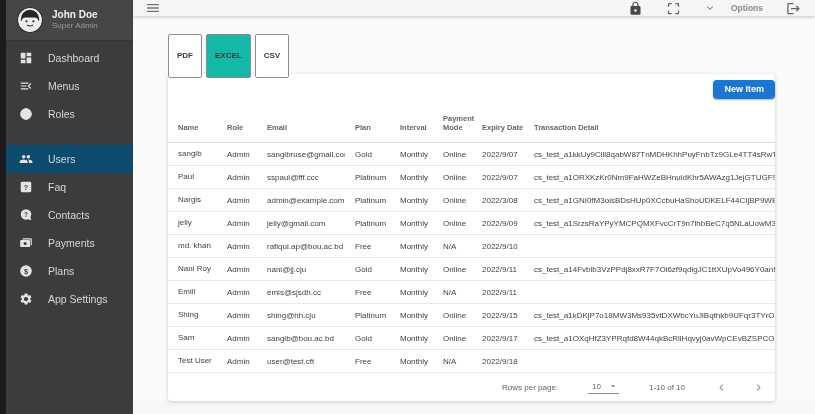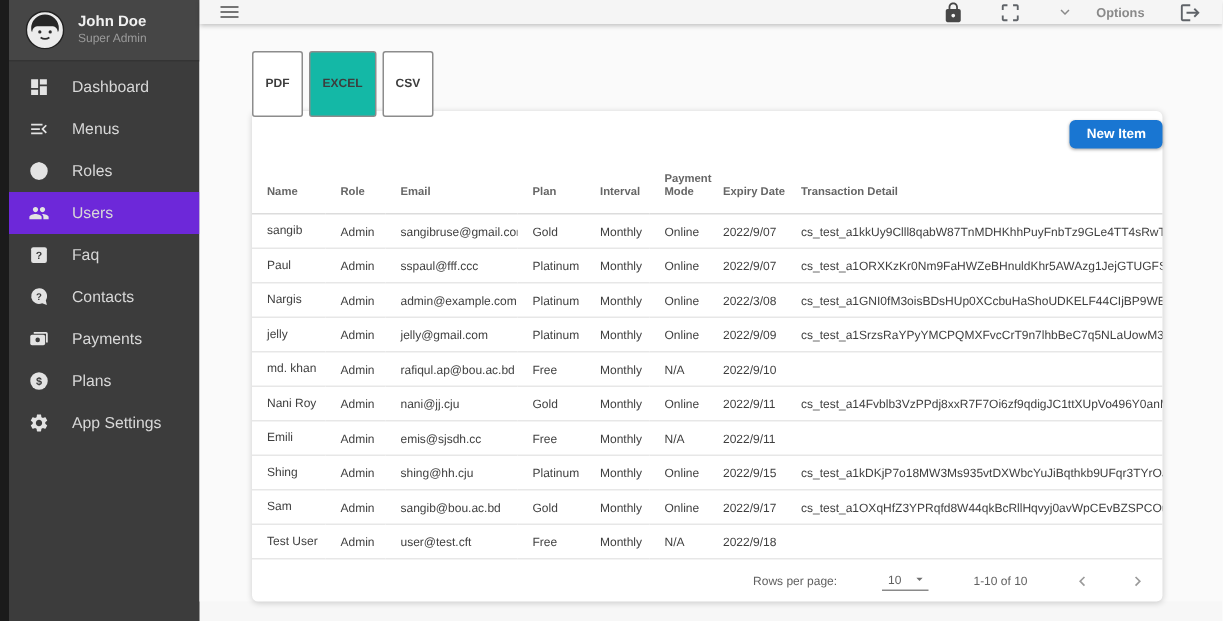--- a/index.html
+++ b/index.html
@@ -10,21 +10,21 @@
   .sidebar{width:133px;flex-shrink:0;background:#3c3c3c;display:flex;height:414px;}
   .side-strip{width:6px;background:#1b1b1b;}
   .side-inner{flex:1;display:flex;flex-direction:column;}
   .sidebar-header{height:40px;background:#464646;display:flex;align-items:center;padding-left:11px;gap:9px;border-bottom:1px solid rgba(0,0,0,.25);}
   .avatar{width:26px;height:26px;border-radius:50%;overflow:hidden;flex-shrink:0;display:block;}
   .avatar svg{width:100%;height:100%;display:block;}
   .user-name{font-size:10px;font-weight:bold;color:#f1f1f1;line-height:12px;}
   .user-role{font-size:8px;color:#9b9b9b;line-height:10px;}
   .menu{padding-top:3px;}
   .menu-item{height:28px;display:flex;align-items:center;padding-left:13px;gap:15px;color:#d8d8d8;font-size:10.5px;cursor:pointer;}
-  .menu-item.active{background:#6d28d9;}
+  .menu-item.active{background:#0c4a6e;margin-top:17px;}
   .menu-item .icon{width:14px;height:14px;color:#e3e3e3;flex-shrink:0;}
   .menu-item .icon svg{width:100%;height:100%;display:block;fill:currentColor;}
 
   
   .main{flex:1;display:flex;flex-direction:column;min-width:0;}
   .topbar{height:33px;background:#f5f5f5;display:flex;align-items:center;padding:0 14px 0 12px;box-shadow:0 1px 3px rgba(0,0,0,.22);position:relative;z-index:5;}
   .icon-btn{background:none;border:none;padding:0;width:15px;height:15px;color:#5f6368;cursor:pointer;display:flex;align-items:center;justify-content:center;}
   .icon-btn svg{width:100%;height:100%;fill:currentColor;display:block;}
   .topbar-right{margin-left:auto;display:flex;align-items:center;gap:23px;}
   .options{display:flex;align-items:center;gap:15px;color:#8a8a8a;font-size:8.5px;font-weight:bold;background:none;border:none;cursor:pointer;padding:0;}

